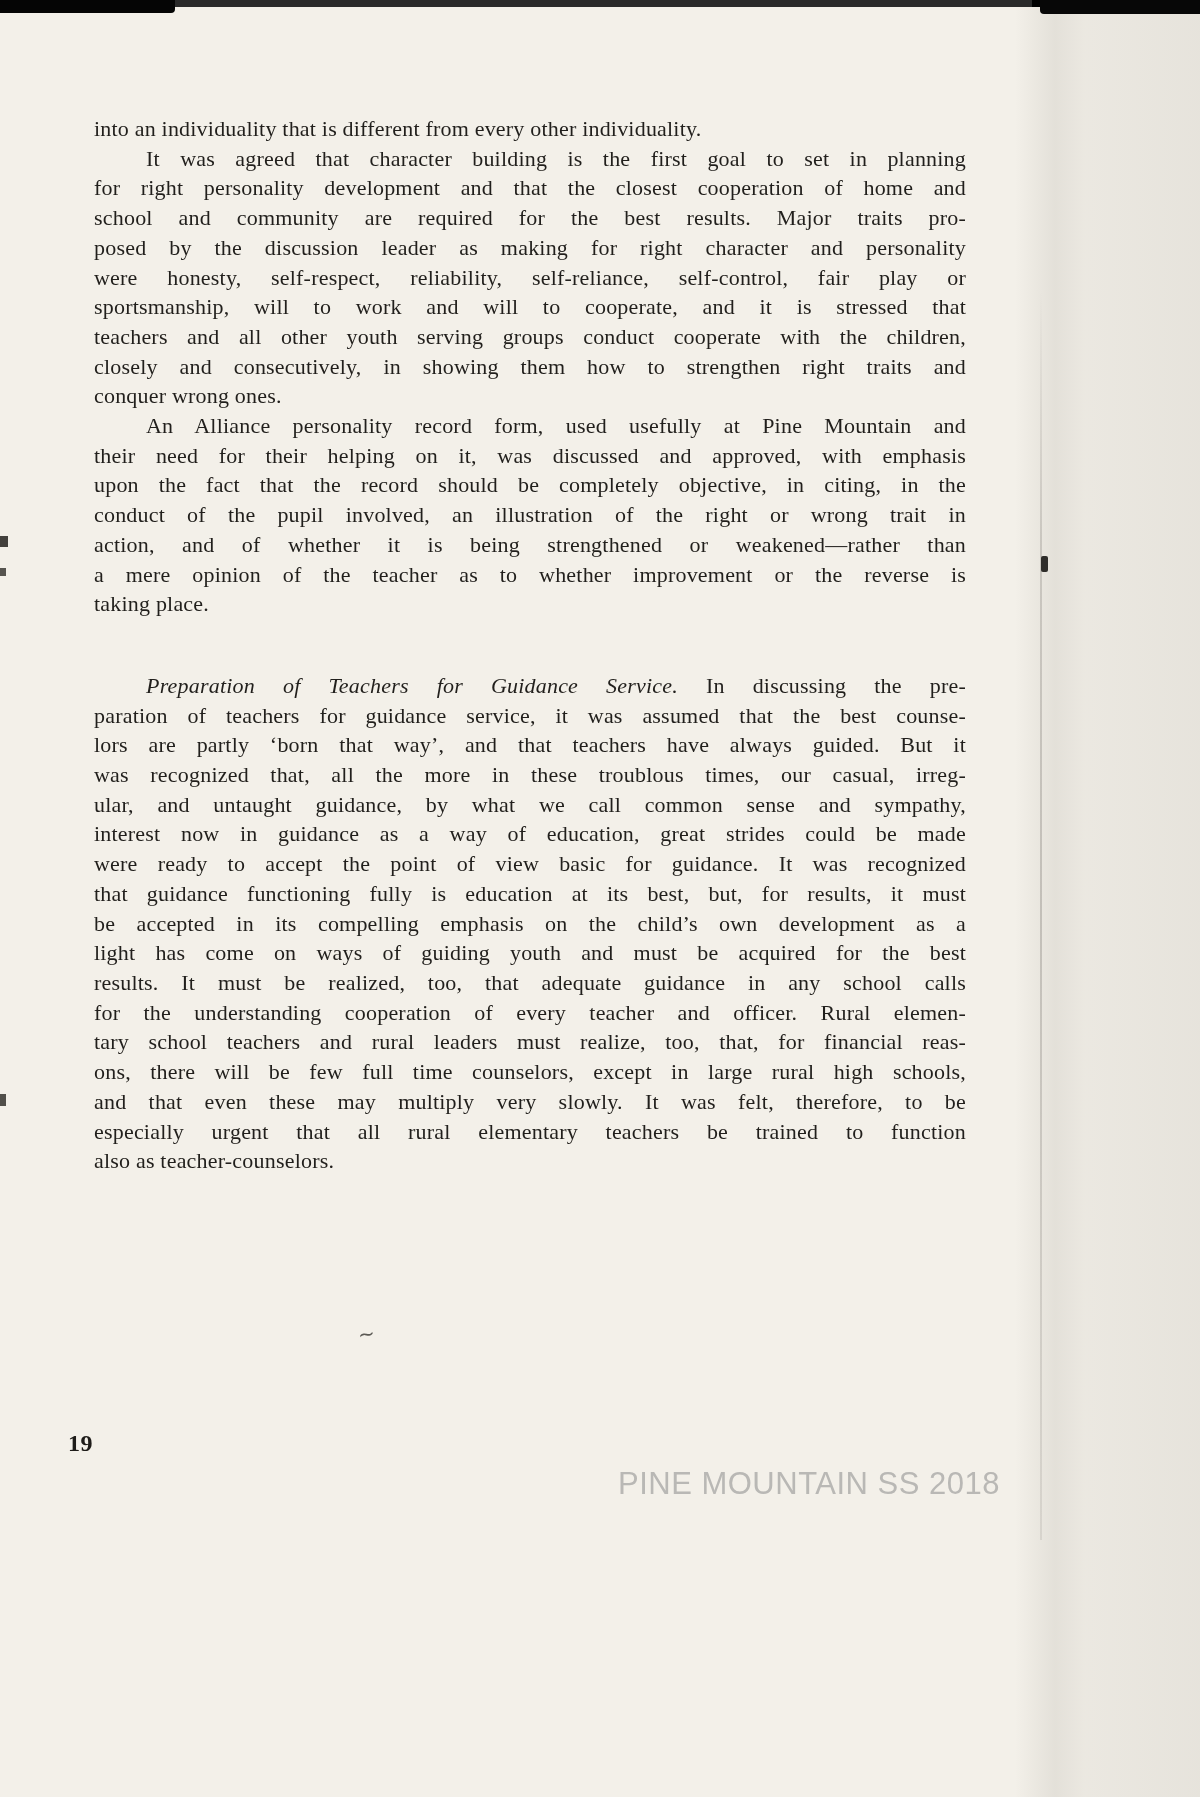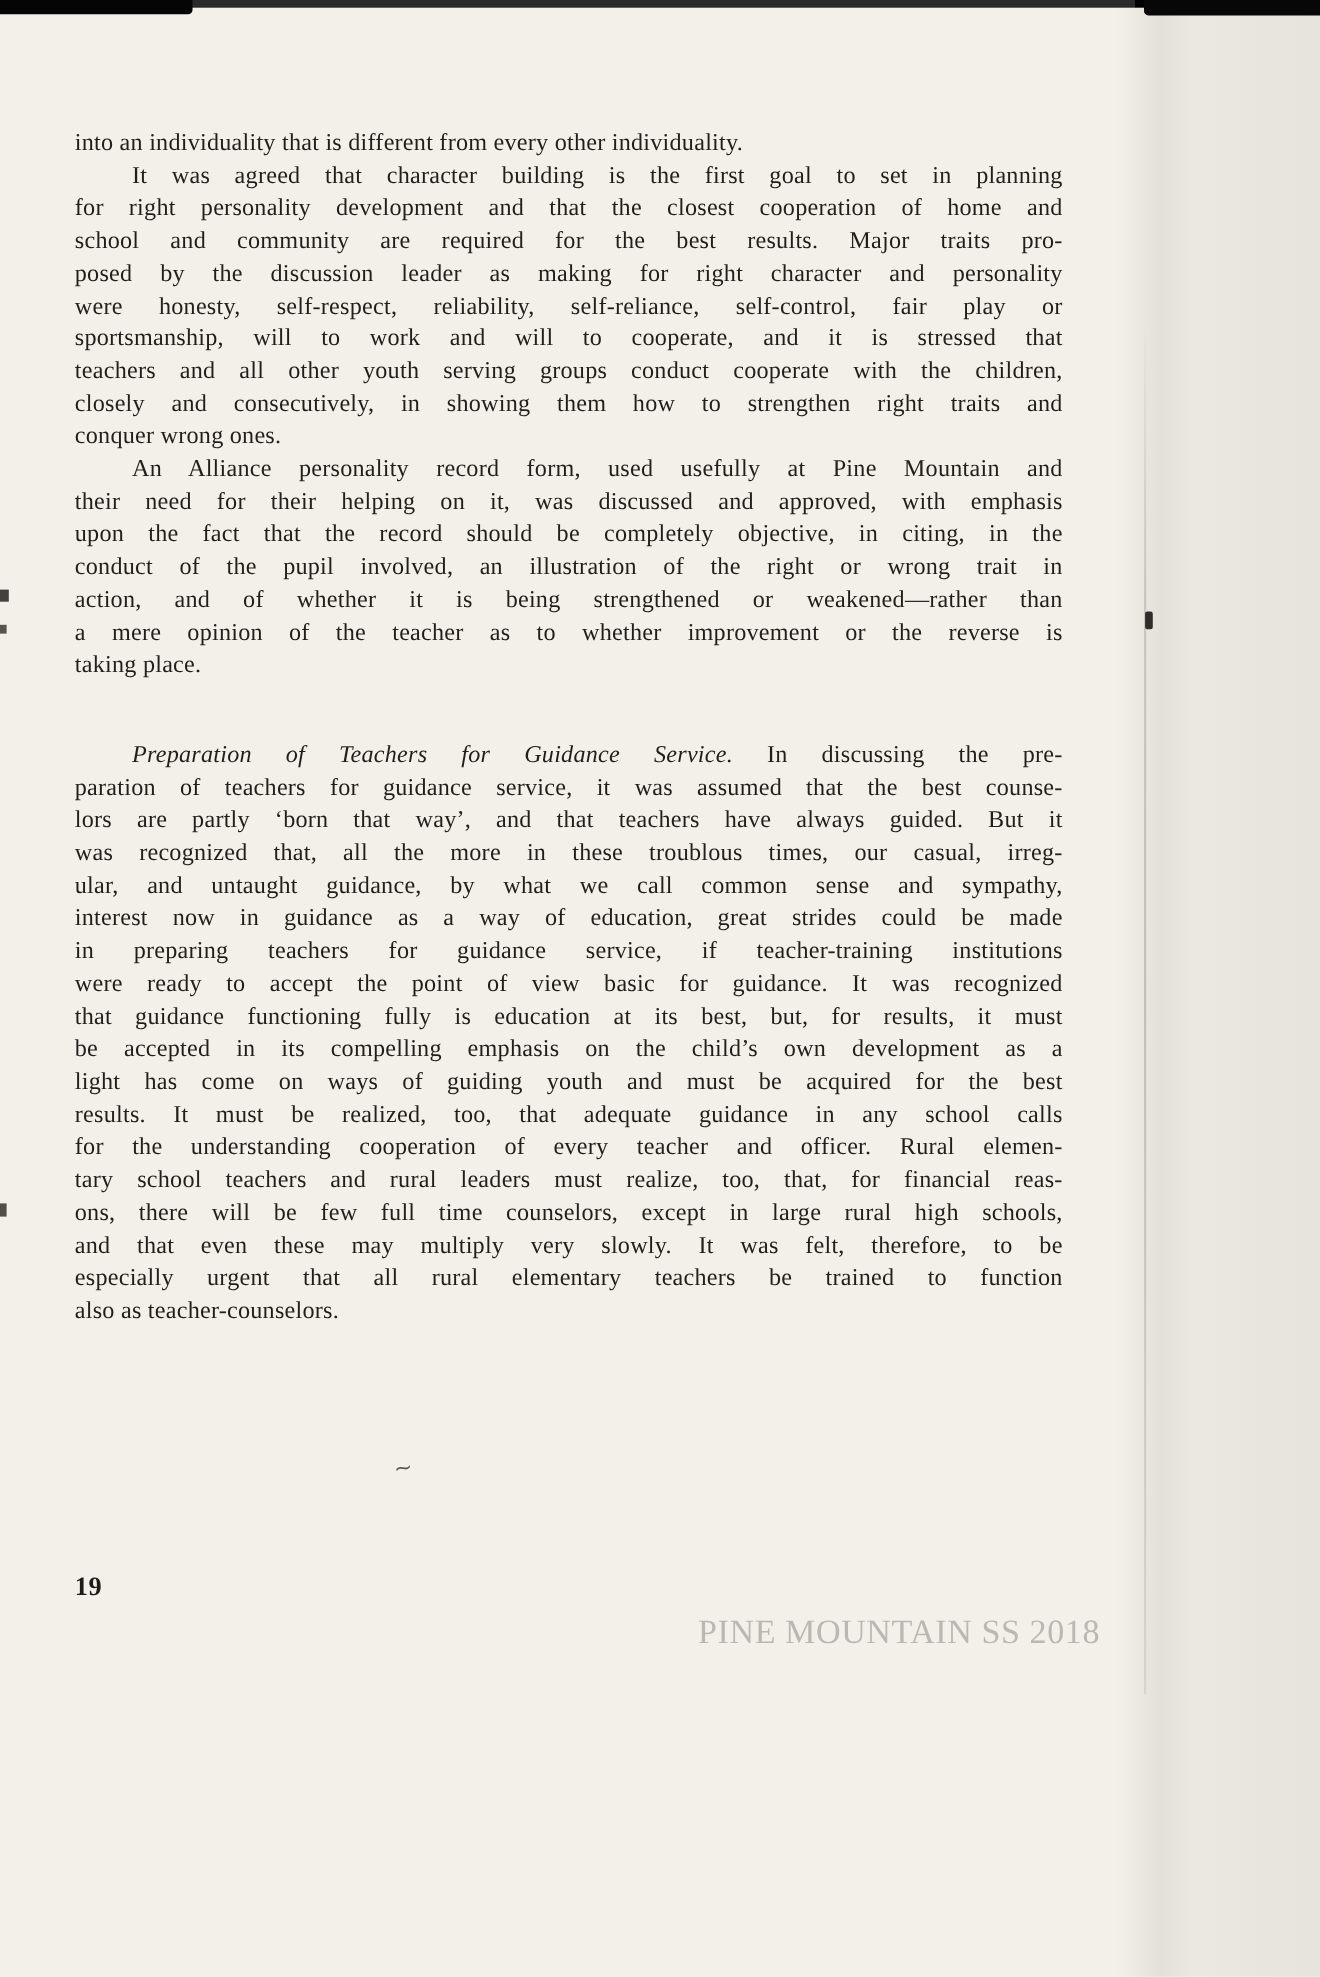--- a/index.html
+++ b/index.html
@@ -42,33 +42,33 @@
     font-size:20px; color:#5c5a55; transform:rotate(-8deg);
     font-family:"DejaVu Sans", sans-serif;
   }
   
   .text-block {
     position:absolute; left:68px; top:114px; width:898px;
     color:#211f1c;
     font-size:22px; line-height:29.7px;
     letter-spacing:0.2px;
   }
-  .para .line { text-align:justify; text-align-last:justify; }
+  .para .line { text-align:justify; text-align-last:justify;margin-left:26px; }
   .para .line.last { text-align-last:left; }
   .para .line.indent { padding-left:52px; }
   .para.gap { margin-top:52px; }
   .lead-italic { font-style:italic; }
   .page-number {
     position:absolute; left:68px; top:1430px; width:898px;
     text-align:left; font-size:24px; font-weight:bold; color:#1e1c19;
     letter-spacing:0.5px;
   }
   .watermark {
     position:absolute; top:1466px; right:200px;
-    font-family:Liberation Serif, serif;
+    font-family:Liberation Sans, sans-serif;
     font-size:31px; color:#b9b8b5; letter-spacing:0.5px; white-space:nowrap;
   }
 </style>
 </head>
 <body>
 
 <div class="paper"></div>
 
 <div class="right-shadow"></div>
 <div class="right-crease"></div>
@@ -106,21 +106,20 @@
       <div class="line">a mere opinion of the teacher as to whether improvement or the reverse is</div>
       <div class="line last">taking place.</div>
     </div>
     <div class="para gap">
       <div class="line indent"><span class="lead-italic">Preparation of Teachers for Guidance Service.</span> In discussing the pre-</div>
       <div class="line">paration of teachers for guidance service, it was assumed that the best counse-</div>
       <div class="line">lors are partly ‘born that way’, and that teachers have always guided. But it</div>
       <div class="line">was recognized that, all the more in these troublous times, our casual, irreg-</div>
       <div class="line">ular, and untaught guidance, by what we call common sense and sympathy,</div>
       <div class="line">interest now in guidance as a way of education, great strides could be made</div>
-      <div class="line">in preparing teachers for guidance service, if teacher-training institutions</div>
       <div class="line">were ready to accept the point of view basic for guidance. It was recognized</div>
       <div class="line">that guidance functioning fully is education at its best, but, for results, it must</div>
       <div class="line">be accepted in its compelling emphasis on the child’s own development as a</div>
       <div class="line">light has come on ways of guiding youth and must be acquired for the best</div>
       <div class="line">results. It must be realized, too, that adequate guidance in any school calls</div>
       <div class="line">for the understanding cooperation of every teacher and officer. Rural elemen-</div>
       <div class="line">tary school teachers and rural leaders must realize, too, that, for financial reas-</div>
       <div class="line">ons, there will be few full time counselors, except in large rural high schools,</div>
       <div class="line">and that even these may multiply very slowly. It was felt, therefore, to be</div>
       <div class="line">especially urgent that all rural elementary teachers be trained to function</div>

